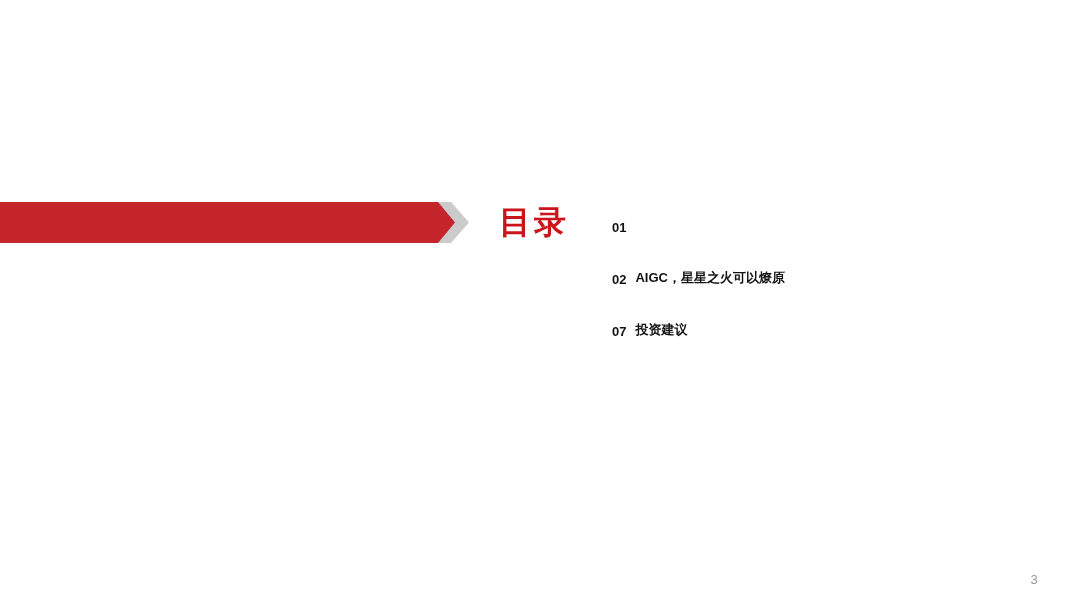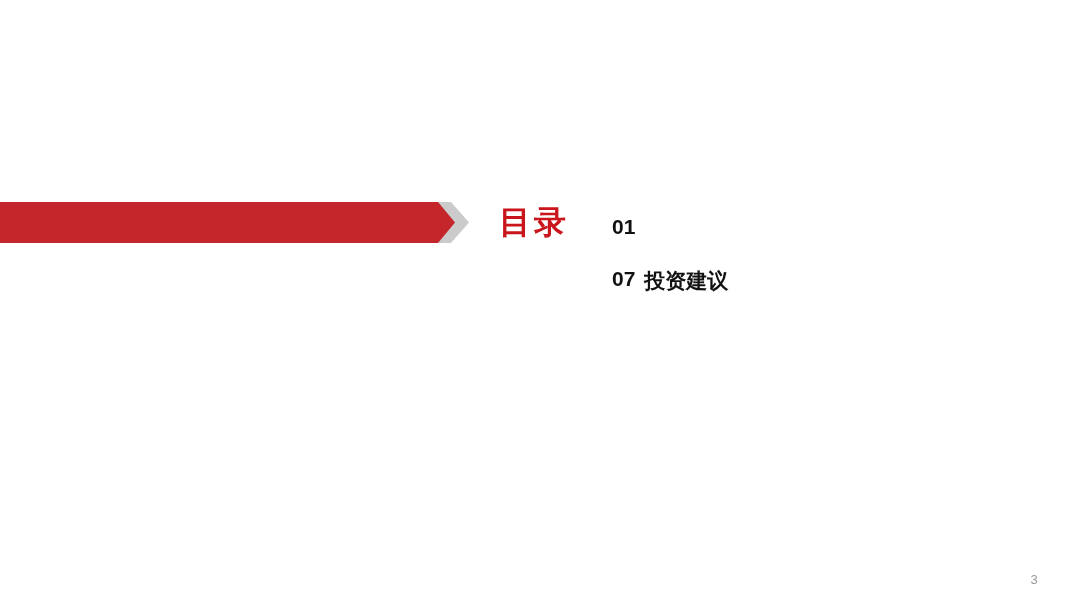--- a/index.html
+++ b/index.html
@@ -46,24 +46,24 @@
     line-height: 36px;
     white-space: nowrap;
   }
   .toc {
     position: absolute;
     left: 612px;
     top: 215px;
   }
   .toc-item {
     display: flex;
-    align-items: flex-start;
+    align-items: flex-end;
     height: 20px;
     margin-bottom: 32px;
-    font-size: 21px;
+    font-size: 13px;
     font-weight: bold;
     color: #111111;
     white-space: nowrap;
   }
   .toc-item .num {
     margin-right: 9px;
   }
   .page-number {
     position: absolute;
     left: 1022px;
@@ -82,20 +82,24 @@
   <div class="chevron-gray"></div>
   <div class="arrow-red"></div>
 
   <div class="slide-title">目录</div>
 
   <div class="toc">
     <div class="toc-item">
       <span class="num">01</span>
     </div>
     <div class="toc-item">
+      <span class="num">02</span>
+      <span class="txt">AIGC，星星之火可以燎原</span>
+    </div>
+    <div class="toc-item">
       <span class="num">07</span>
       <span class="txt">投资建议</span>
     </div>
   </div>
 
   <div class="page-number">3</div>
 
 </div>
 
 </body></html>

